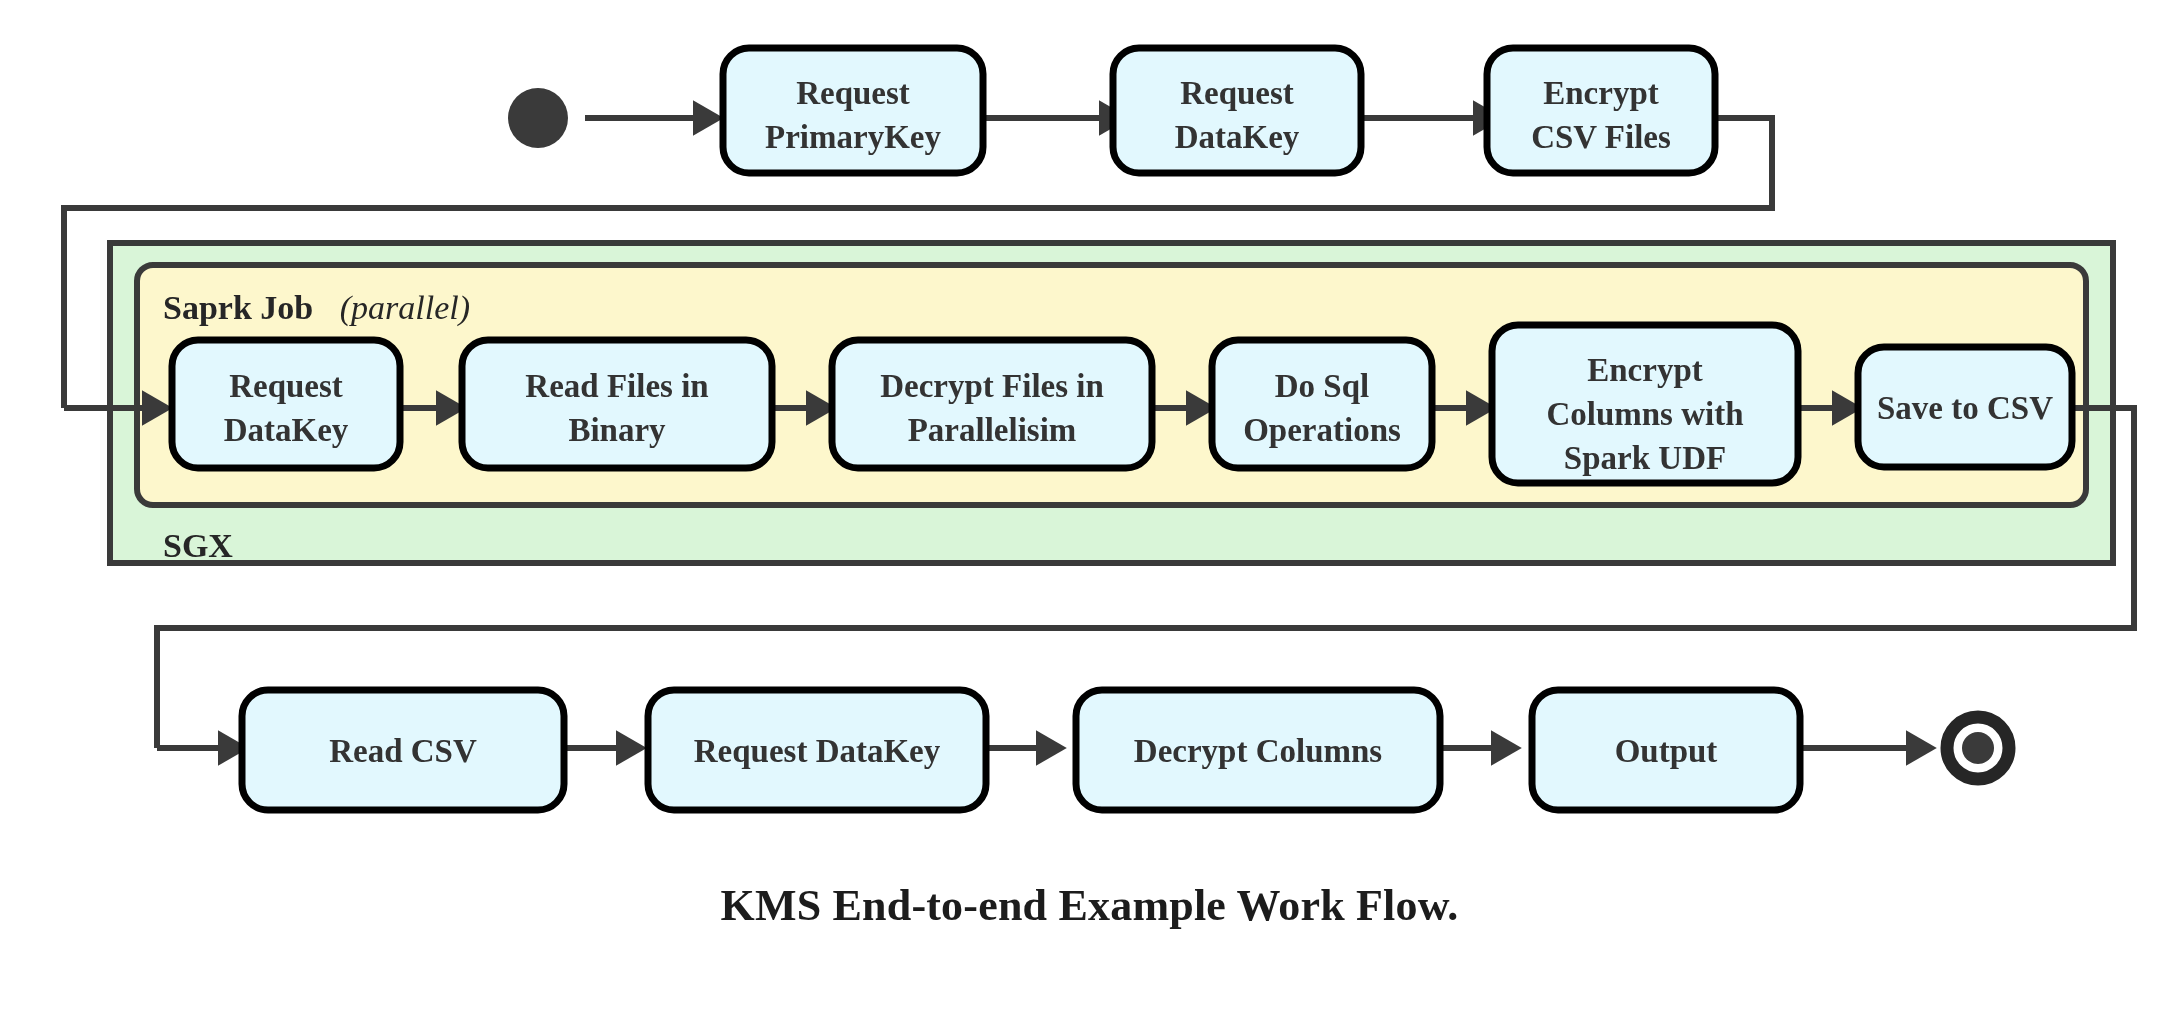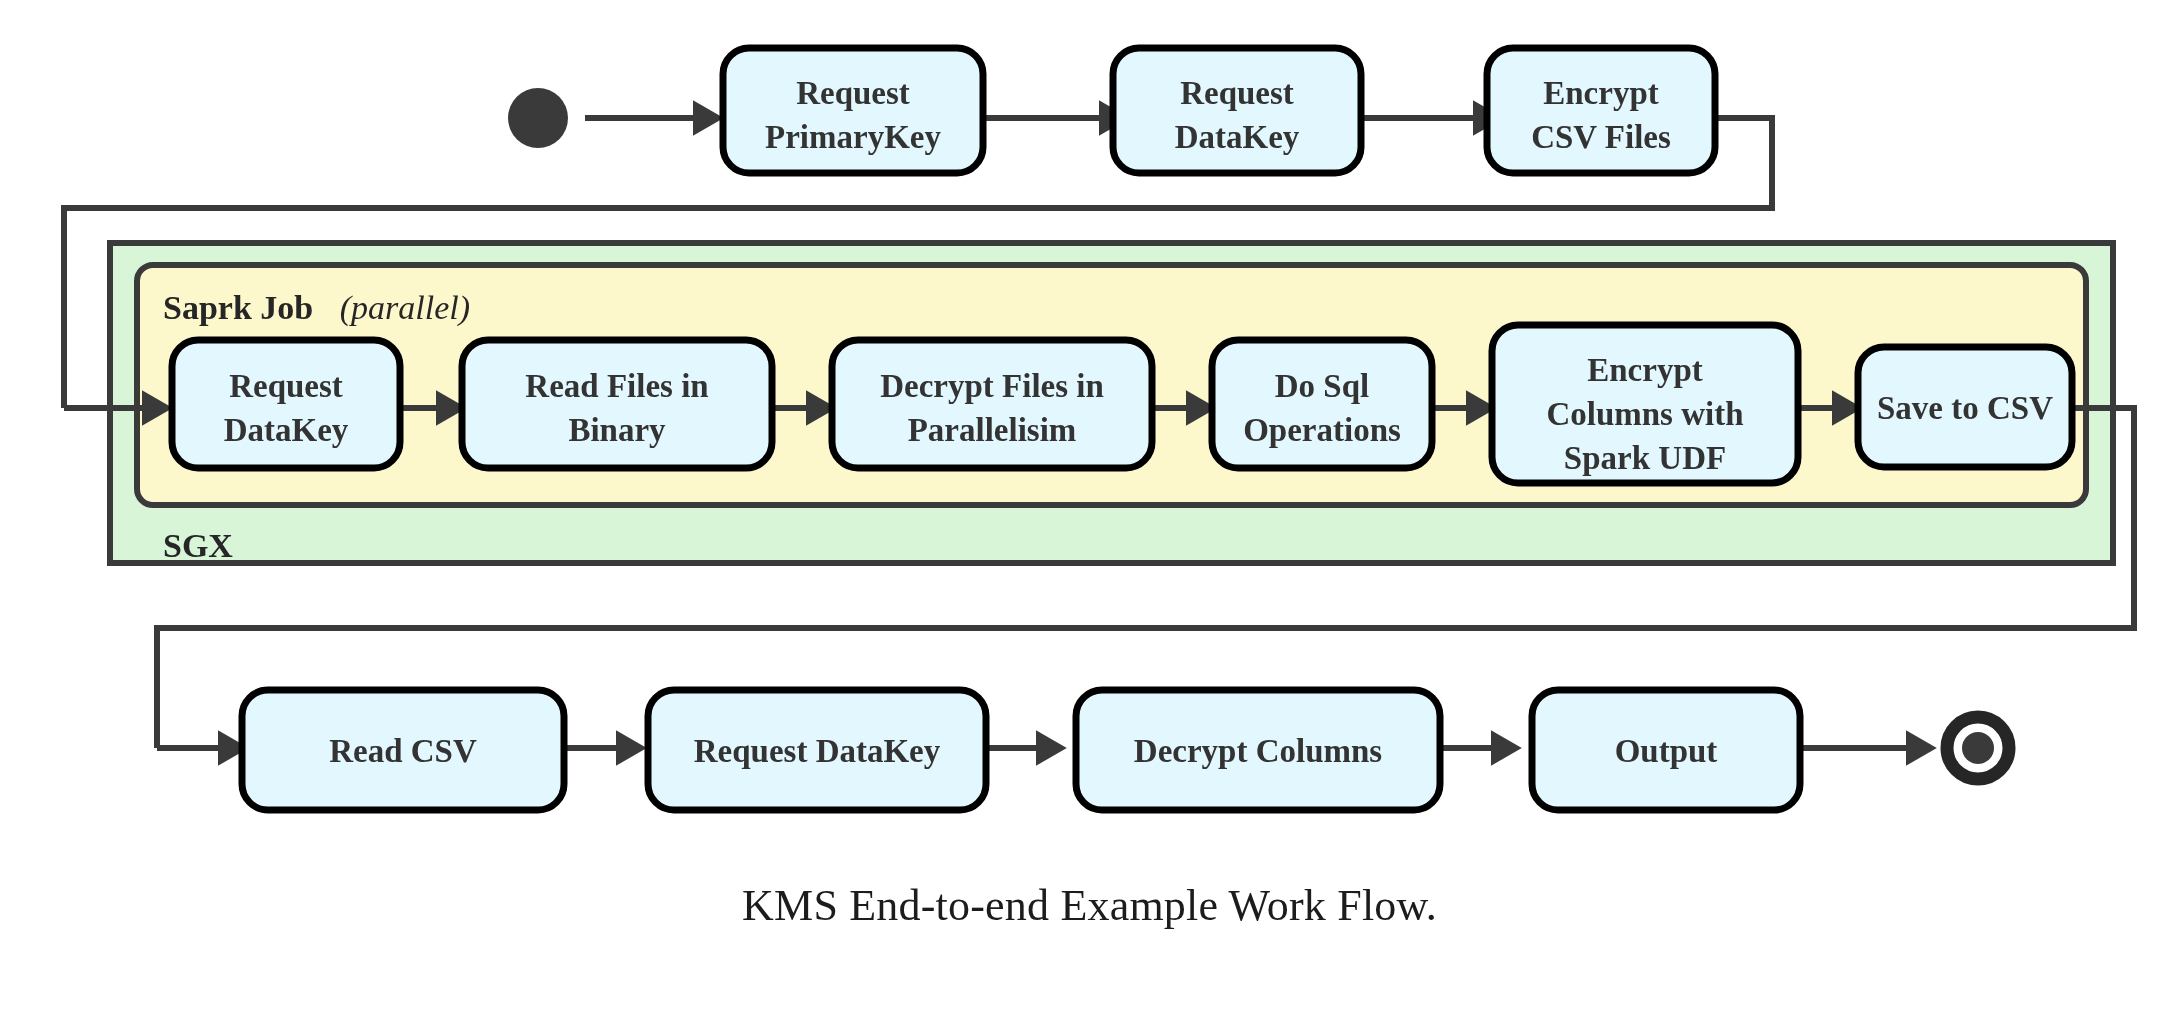--- a/index.html
+++ b/index.html
@@ -15,21 +15,21 @@
   .group-spark{fill:#fdf7cc;stroke:#3a3a3a;stroke-width:6;}
   .group-label{font-family:"Liberation Serif","DejaVu Serif",serif;font-weight:bold;
                fill:#262626;font-size:34px;}
   .group-label .ital{font-style:italic;font-weight:normal;}
   .edge{stroke:#3a3a3a;stroke-width:6;fill:none;}
   .edge-head{fill:#3a3a3a;}
   .start-dot{fill:#3a3a3a;}
   .end-ring{fill:none;stroke:#262626;stroke-width:13;}
   .end-core{fill:#3a3a3a;}
   .caption{position:absolute;left:0;width:2179px;top:880px;text-align:center;
-           font-family:"Liberation Serif","DejaVu Serif",serif;font-weight:normal;
+           font-family:"Liberation Serif","DejaVu Serif",serif;font-weight:bold;
            font-size:44px;color:#1c1c1c;letter-spacing:0.2px;}
 </style>
 </head>
 <body>
 
 <div id="stage">
 
   <svg id="diagram" viewBox="0 0 2179 1036">
 
     <rect class="group-sgx" x="110" y="243" rx="0" ry="0" width="2003" height="320"></rect>

